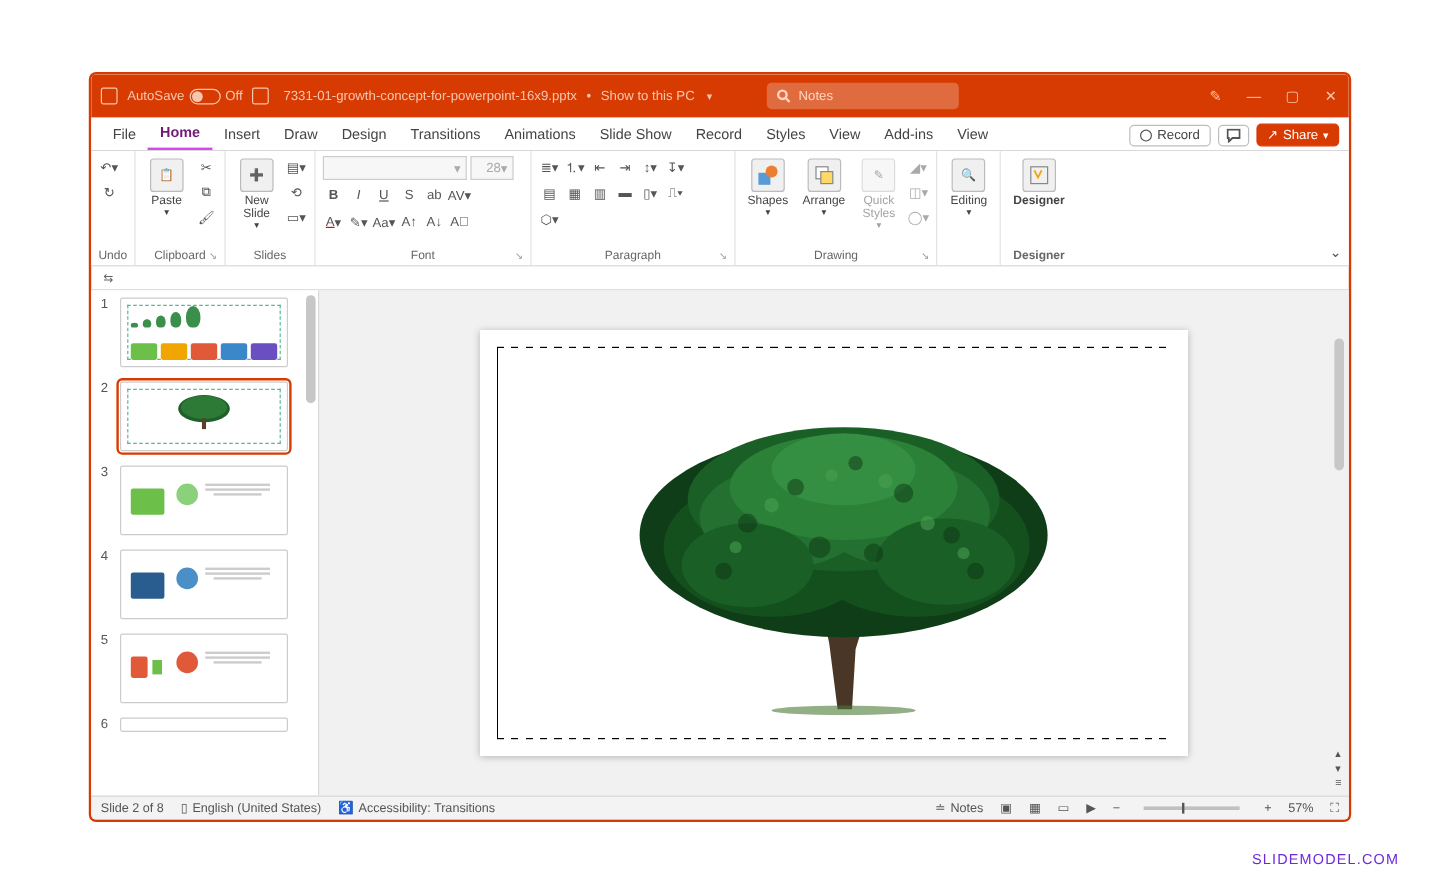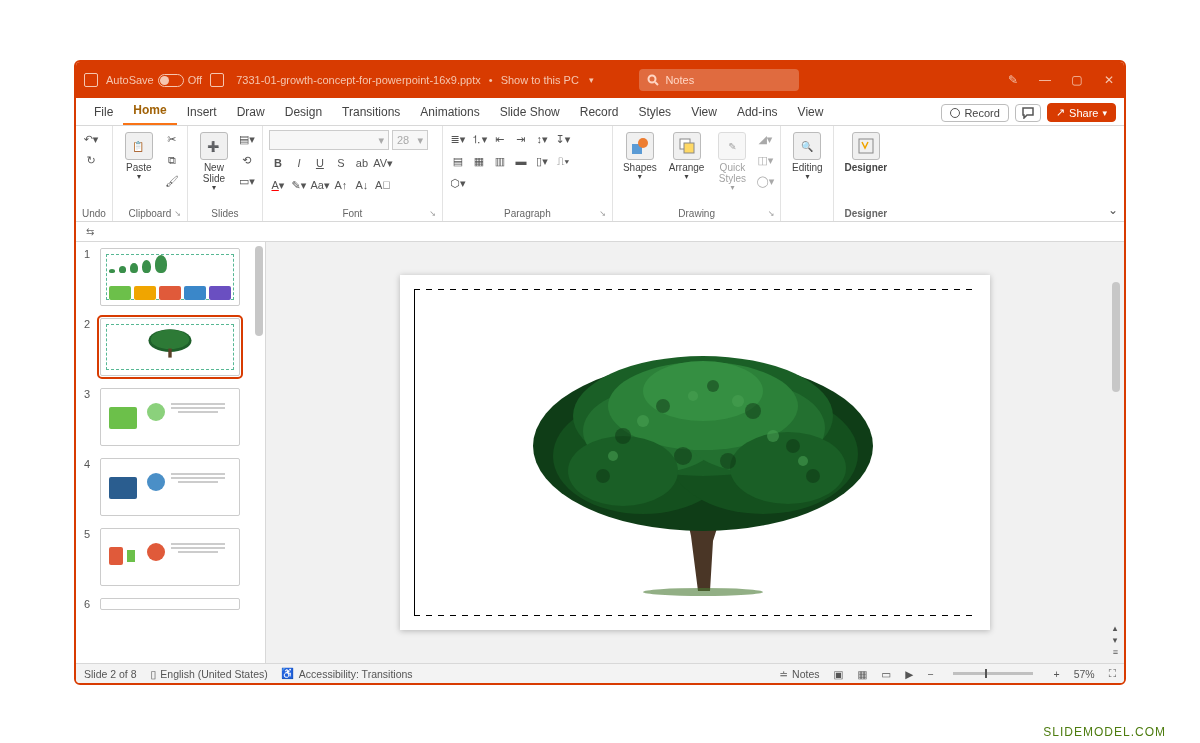--- a/index.html
+++ b/index.html
@@ -19,21 +19,21 @@
   .tb-spacer1 { width: 30px; }
   .tb-search { flex: 0 0 160px; height: 22px; background: #e06b3f; border-radius: 4px; display: flex; align-items: center; padding: 0 8px; gap: 6px; color: #ffd6c4; }
   .tb-search svg { width: 12px; height: 12px; fill: none; stroke: #ffd6c4; stroke-width: 2; }
   .tb-spacer2 { flex: 1; }
   .tb-winbtns { display: flex; gap: 18px; align-items: center; color: #f5c6b0; }
   .tb-winbtn { width: 14px; text-align: center; font-size: 12px; }
 
   
   .tabs { height: 28px; background: #fff; border-bottom: 1px solid #d8d8d8; display: flex; align-items: flex-end; padding: 0 8px; font-size: 12px; color: #444; }
   .tab { padding: 6px 10px; cursor: pointer; }
-  .tab.active { font-weight: 600; border-bottom: 2px solid #f97316; color: #a16207; }
+  .tab.active { font-weight: 600; border-bottom: 2px solid #d946ef; color: #701a75; }
   .tabs-right { margin-left: auto; display: flex; align-items: center; gap: 6px; padding-bottom: 3px; }
   .pill { border: 1px solid #bdbdbd; border-radius: 4px; padding: 2px 8px; font-size: 11px; display: flex; align-items: center; gap: 4px; }
   .pill.record::before { content: ""; width: 8px; height: 8px; border-radius: 50%; border: 1.5px solid #555; display: inline-block;}
   .pill.share { background: #d83b01; color: #fff; border-color: #d83b01; }
   .pill.share::after { content: "▾"; font-size: 9px; }
   .pill.comment { padding: 2px 6px;}
   .pill.comment svg { width:12px; height:12px; fill:none; stroke:#555; stroke-width:1.5;}
 
   
   .ribbon { height: 96px; background: #fff; display: flex; border-bottom: 1px solid #d8d8d8; font-size: 10px; color: #444; }
@@ -43,21 +43,21 @@
   .group-label.launch::after { content: "↘"; position: absolute; right: 0; bottom: 1px; font-size: 8px; color: #999; }
   .bigbtn { display: flex; flex-direction: column; align-items: center; gap: 2px; padding: 2px 4px; min-width: 40px; }
   .bigbtn-icon { width: 28px; height: 28px; border: 1px solid #bbb; border-radius: 3px; background: #f0f0f0; display:flex; align-items:center; justify-content:center;}
   .bigbtn-label { text-align: center; line-height: 1.1; }
   .bigbtn-label .chev { font-size: 8px; display: block; }
   .col { display: flex; flex-direction: column; gap: 3px; }
   .smbtn { width: 18px; height: 18px; display:flex; align-items:center; justify-content:center; font-size: 11px; color:#555;}
   .row { display: flex; gap: 3px; align-items: center; }
   .font-box { border:1px solid #ccc; height:20px; padding:0 4px; color:#aaa; font-size:11px; display:flex; align-items:center; background:#f7f7f7;}
   .font-name { width: 120px; justify-content:space-between;}
-  .font-size { width: 36px; justify-content:space-between;}
+  .font-size { width: 36px; justify-content:flex-end;}
   .ribbon-collapse { position:absolute; right:6px; bottom:4px; font-size:12px; color:#555; }
 
   
   .quickbar { height: 20px; border-bottom: 1px solid #d8d8d8; display: flex; align-items: center; padding: 0 10px; }
   .quickbar span { font-size: 10px; color: #666; }
 
   
   .main { position: absolute; top: 180px; bottom: 20px; left: 0; right: 0; display: flex; background: #f1f1f1; }
   .thumbs { width: 190px; background: #fff; border-right: 1px solid #d8d8d8; overflow-y: hidden; position: relative;}
   .thumbs-scroll { position:absolute; right:2px; top:4px; width:8px; height:90px; background:#c7c7c7; border-radius:4px;}
@@ -86,21 +86,21 @@
   .nav-arrows { position:absolute; right:6px; bottom:6px; display:flex; flex-direction:column; gap:2px; font-size:9px; color:#555;}
 
   
   .status { position: absolute; bottom: 0; left: 0; right: 0; height: 20px; background: #f3f3f3; border-top: 1px solid #d8d8d8; display: flex; align-items: center; font-size: 10.5px; color: #555; padding: 0 8px; gap: 14px; }
   .status .spacer { flex: 1; }
   .status-btn { display:flex; align-items:center; gap:4px;}
   .zoom-slider { width:80px; height:3px; background:#c0c0c0; position:relative; margin:0 6px;}
   .zoom-slider::after{ content:""; position:absolute; left:40%; top:-3px; width:2px; height:9px; background:#555;}
 
   
-  .watermark { position: absolute; right: 34px; bottom: 4px; font-size: 12px; letter-spacing: 1px; color: #4d7c0f; font-weight: 500;}
+  .watermark { position: absolute; right: 34px; bottom: 20px; font-size: 12px; letter-spacing: 1px; color: #6d28d9; font-weight: 500;}
 </style>
 </head>
 <body>
 
 <div class="frame">
 
   <div class="titlebar">
     <div class="tb-left">
       <div class="tb-icon"></div>
       <div class="tb-autosave">

